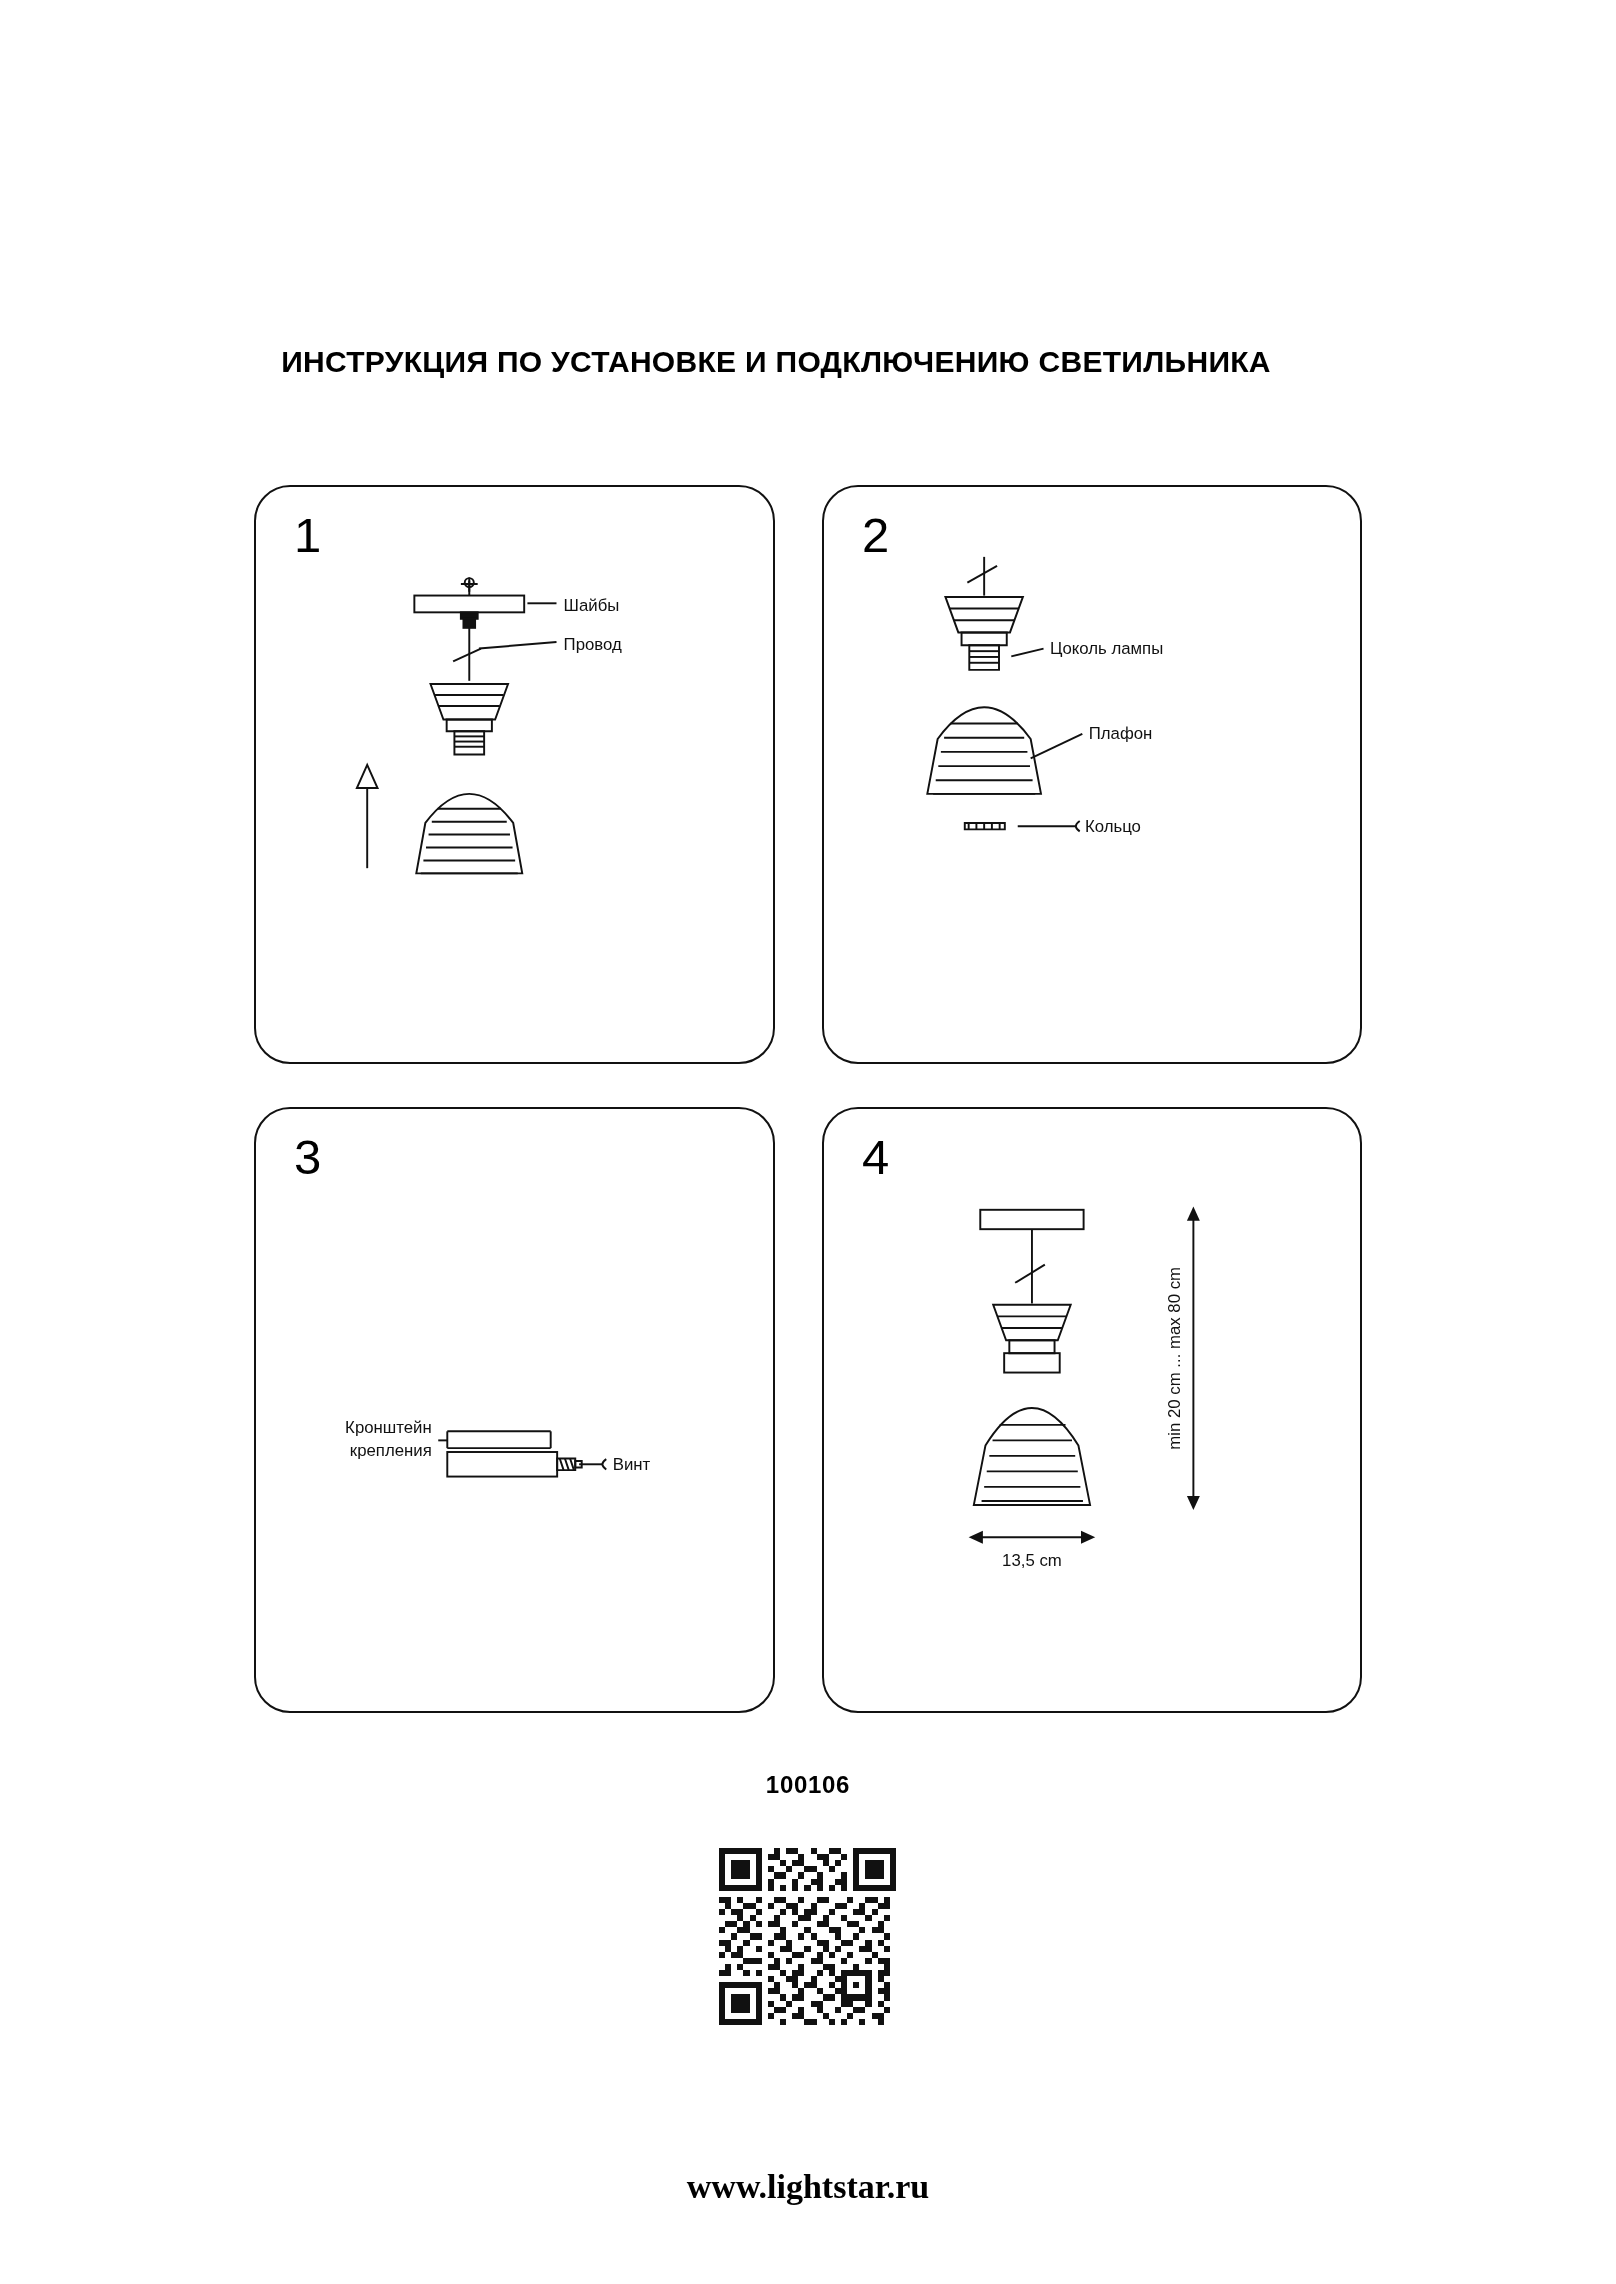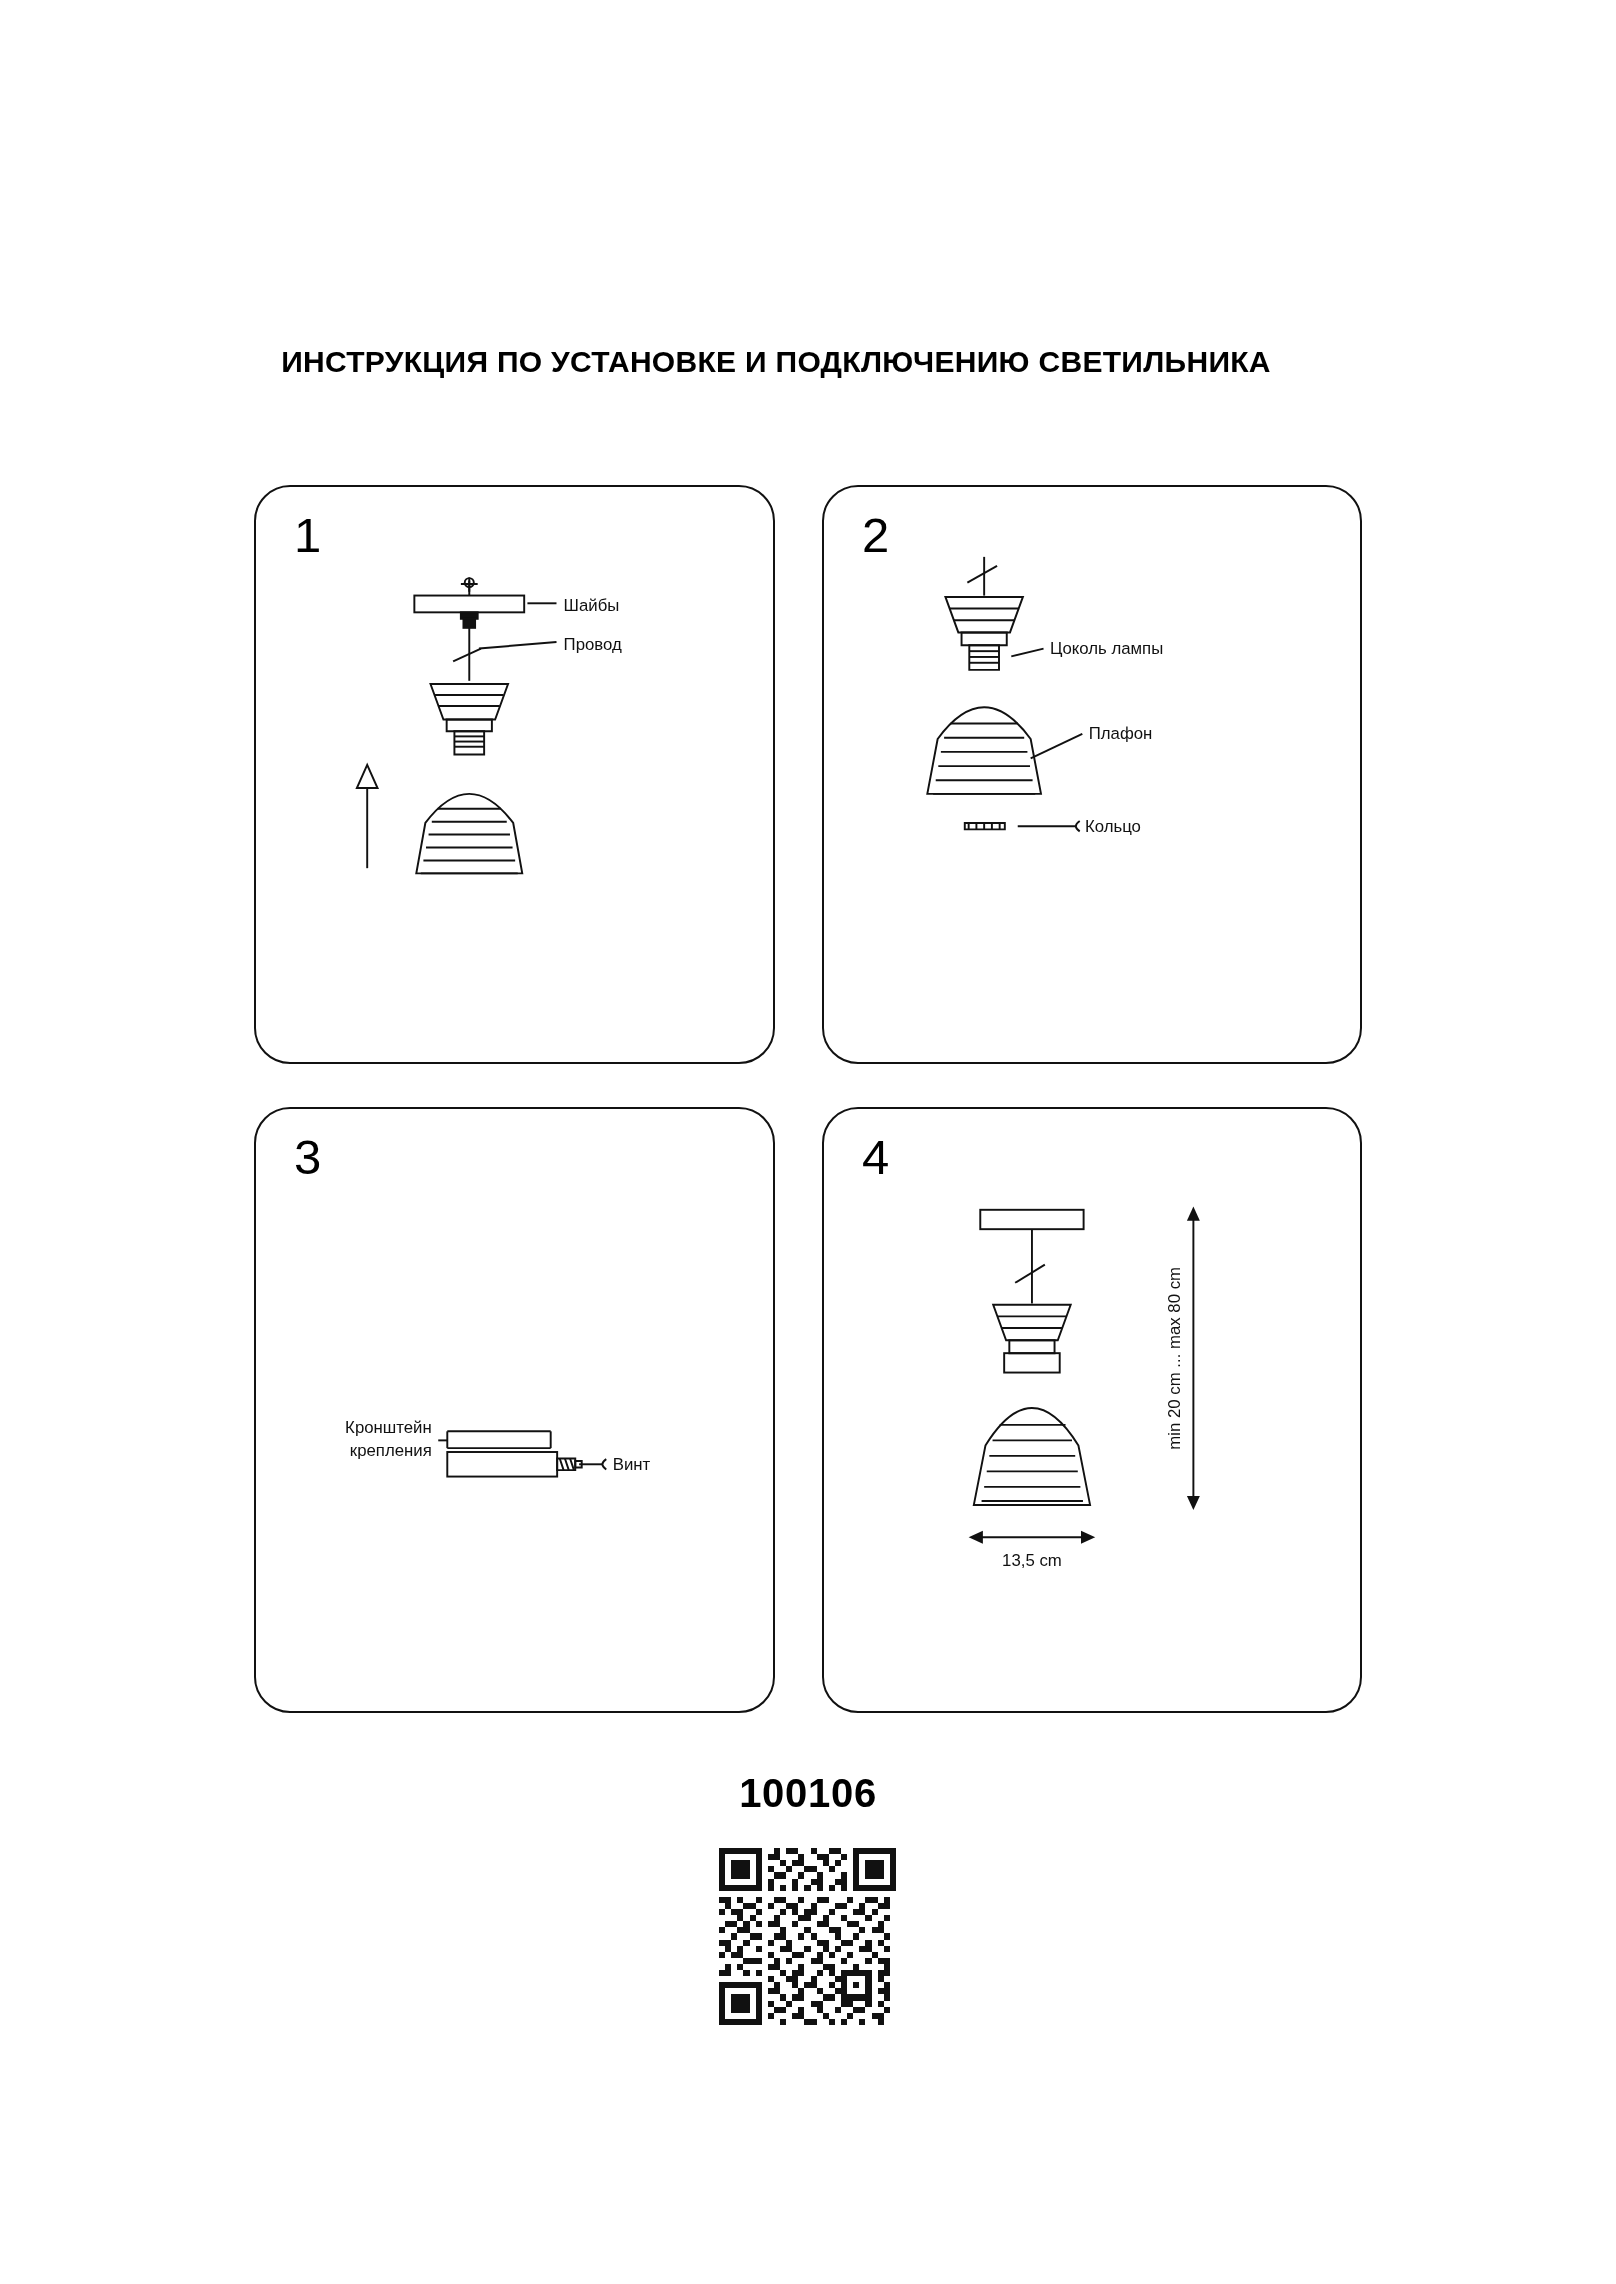--- a/index.html
+++ b/index.html
@@ -122,21 +122,21 @@
     height: 100%;
   }
 
   
   .art-code {
     position: absolute;
     left: 0;
     top: 1771px;
     width: 1616px;
     text-align: center;
-    font-size: 40px;
+    font-size: 24px;
     font-weight: 700;
     letter-spacing: 0.7px;
   }
   .qr {
     position: absolute;
     left: 719px;
     top: 1848px;
     width: 177px;
     height: 177px;
   }
@@ -543,15 +543,16 @@
         <rect x="10" y="28" width="1" height="1"></rect>
           <rect x="14" y="28" width="2" height="1"></rect>
         <rect x="18" y="28" width="1" height="1"></rect>
           <rect x="20" y="28" width="1" height="1"></rect>
         <rect x="23" y="28" width="1" height="1"></rect>
           <rect x="26" y="28" width="1" height="1"></rect>
       </g>
     </svg>
   </div>
 
+  <div class="site">www.lightstar.ru</div>
 
 </div>
 
 
 </body></html>

